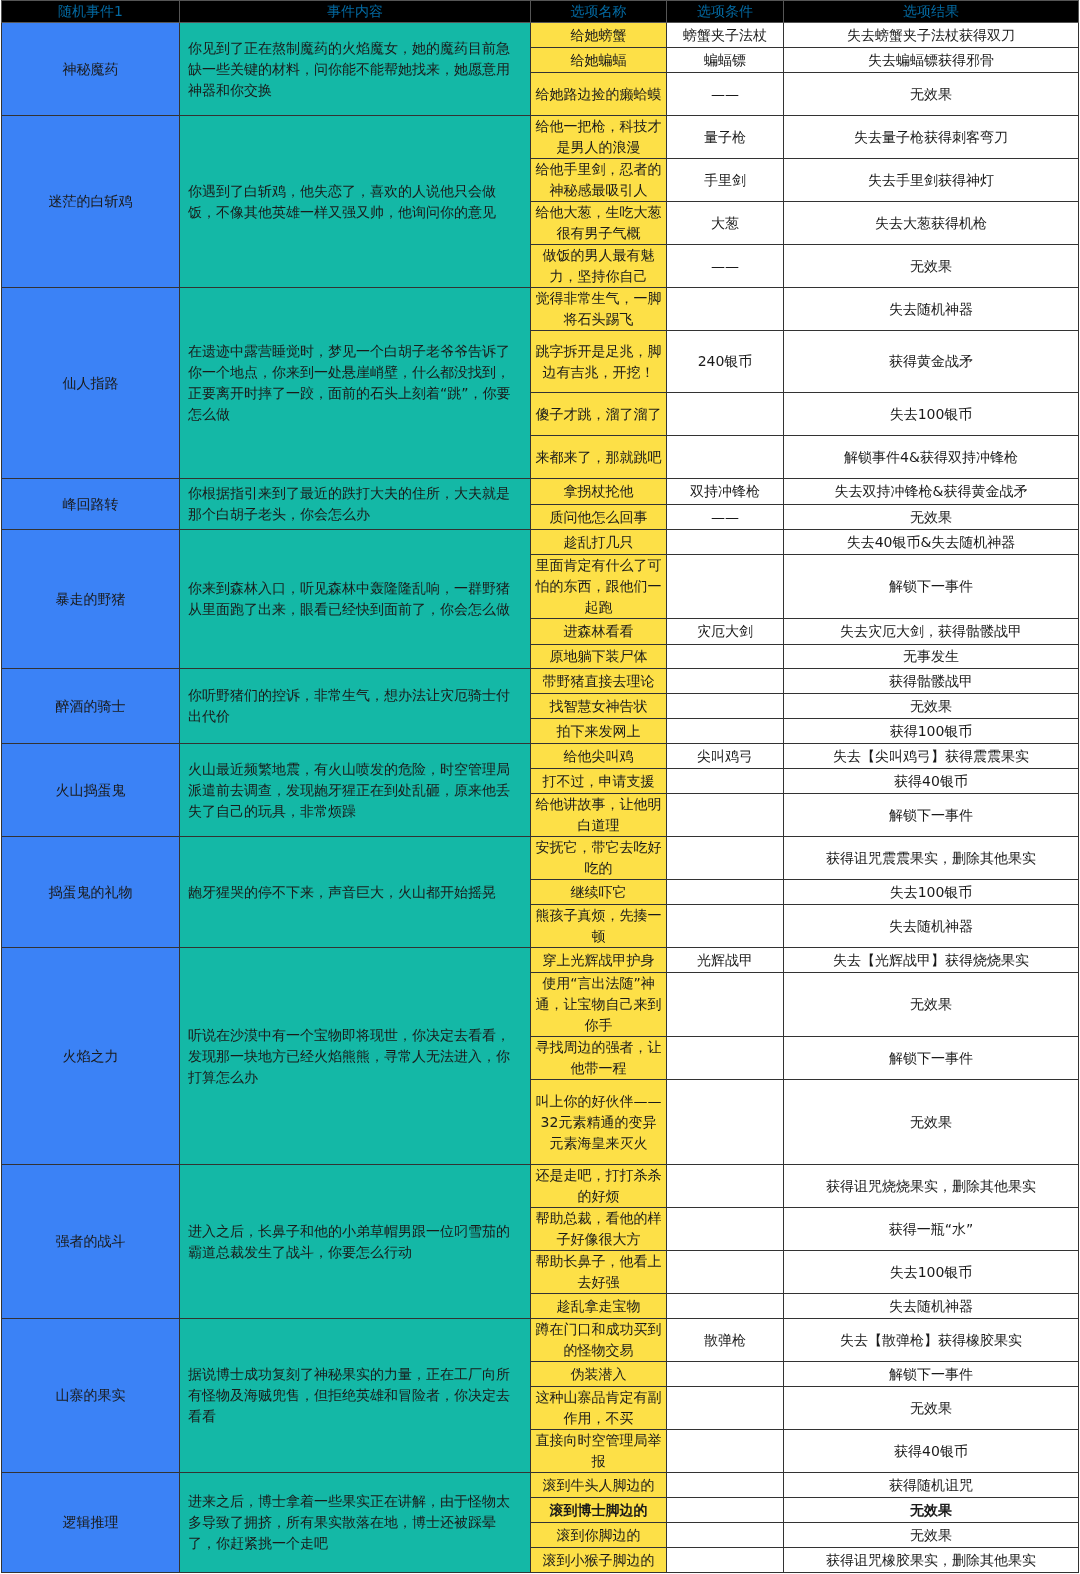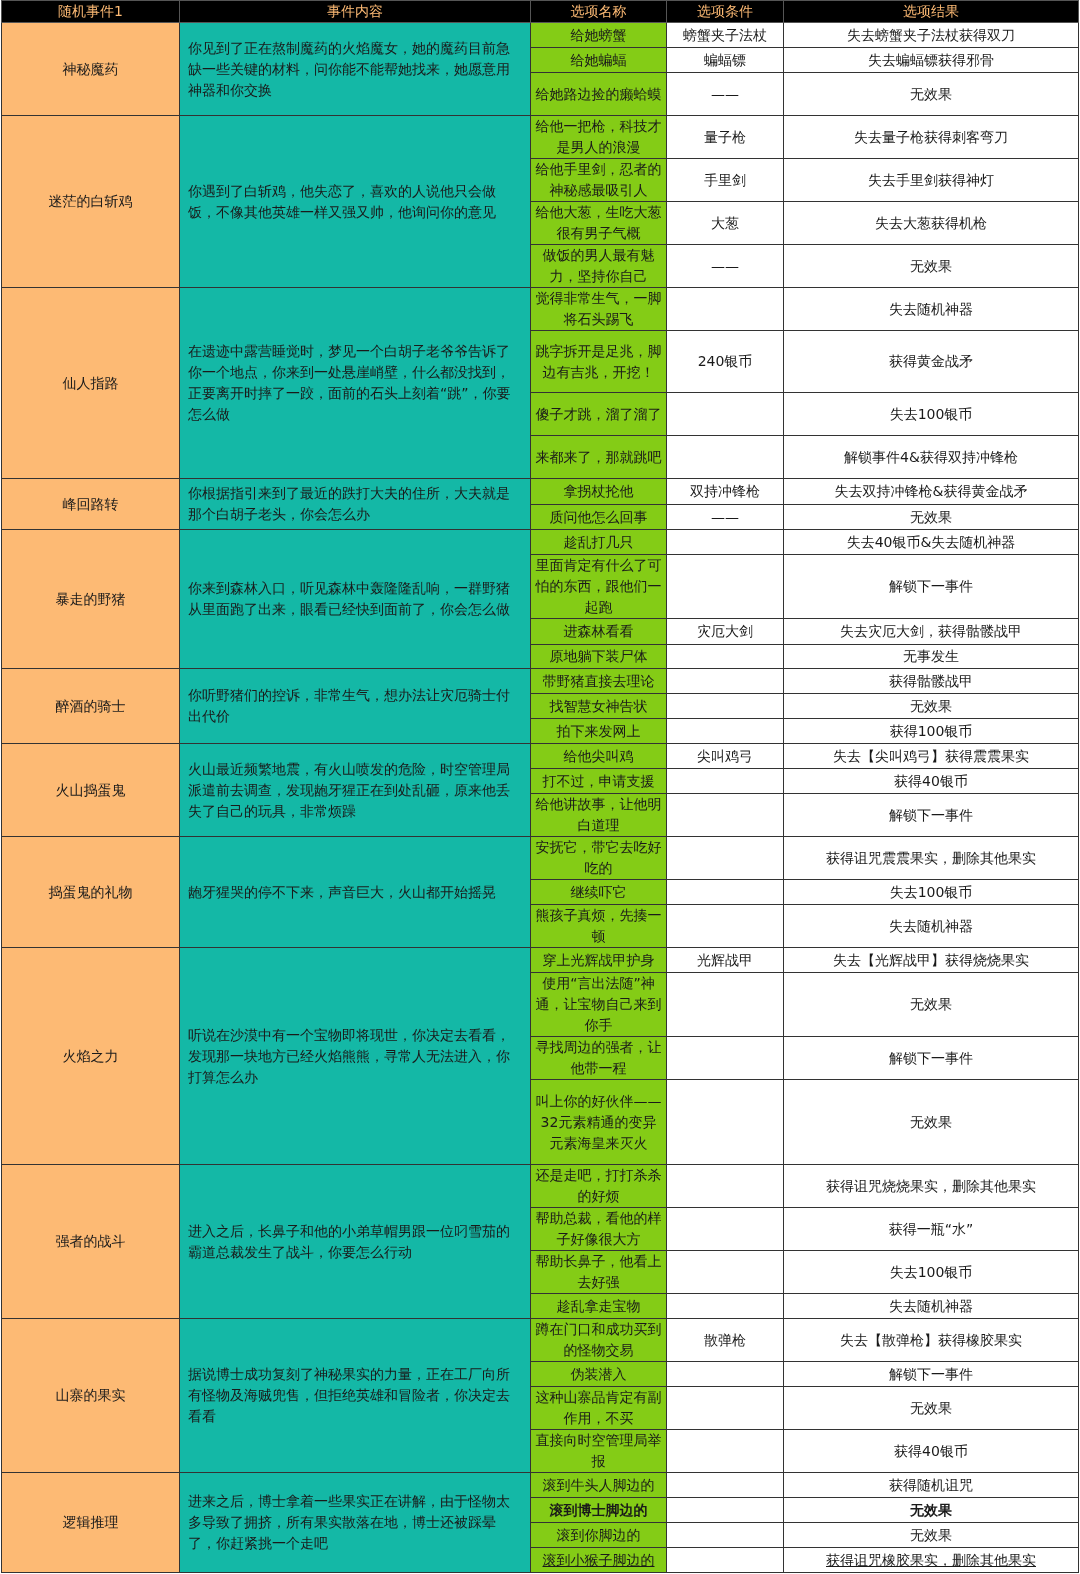--- a/index.html
+++ b/index.html
@@ -1,23 +1,23 @@
 <!DOCTYPE html>
 <html><head>
 <meta charset="utf-8">
 <style>
   html, body { margin:0; padding:0; background:#ffffff; }
   body { width:1080px; height:1574px; overflow:hidden; font-family:"DejaVu Sans", "Liberation Sans", sans-serif; color:#1a1a1a; }
   table { border-collapse:collapse; table-layout:fixed; width:1077px; margin-left:1px; }
-  th { background:#000000; color:#fdba74; font-weight:normal; font-size:14px; height:21px; padding:0; border:1px solid #555; text-align:center; }
+  th { background:#000000; color:#0369a1; font-weight:normal; font-size:14px; height:21px; padding:0; border:1px solid #555; text-align:center; }
   td { border:1px solid #333; font-size:14px; text-align:center; vertical-align:middle; padding:0 4px; line-height:21px; }
-  td.ev { background:#fdba74; }
+  td.ev { background:#3b82f6; }
   td.desc { background:#14b8a6; text-align:left; padding:0 8px; line-height:21px; }
   td.desc.center { text-align:left; }
-  td.opt { background:#84cc16; padding:0 3px; }
+  td.opt { background:#fde047; padding:0 3px; }
   td.cond, td.res { background:#ffffff; }
 </style>
 </head>
 <body>
 
 <table>
   <colgroup>
     <col style="width:178px">
       <col style="width:351px">
       <col style="width:136px">
@@ -256,19 +256,19 @@
       <tr style="height: 25px; font-weight: bold;">
         <td class="opt">滚到博士脚边的</td>
         <td class="cond"></td>
         <td class="res">无效果</td>
       </tr>
       <tr style="height: 25px;">
         <td class="opt">滚到你脚边的</td>
         <td class="cond"></td>
         <td class="res">无效果</td>
       </tr>
-      <tr style="height: 25px; text-decoration: underline;">
+      <tr style="height: 25px;">
         <td class="opt">滚到小猴子脚边的</td>
         <td class="cond"></td>
         <td class="res">获得诅咒橡胶果实，删除其他果实</td>
       </tr>
     </tbody>
 </table>
 
 </body></html>

